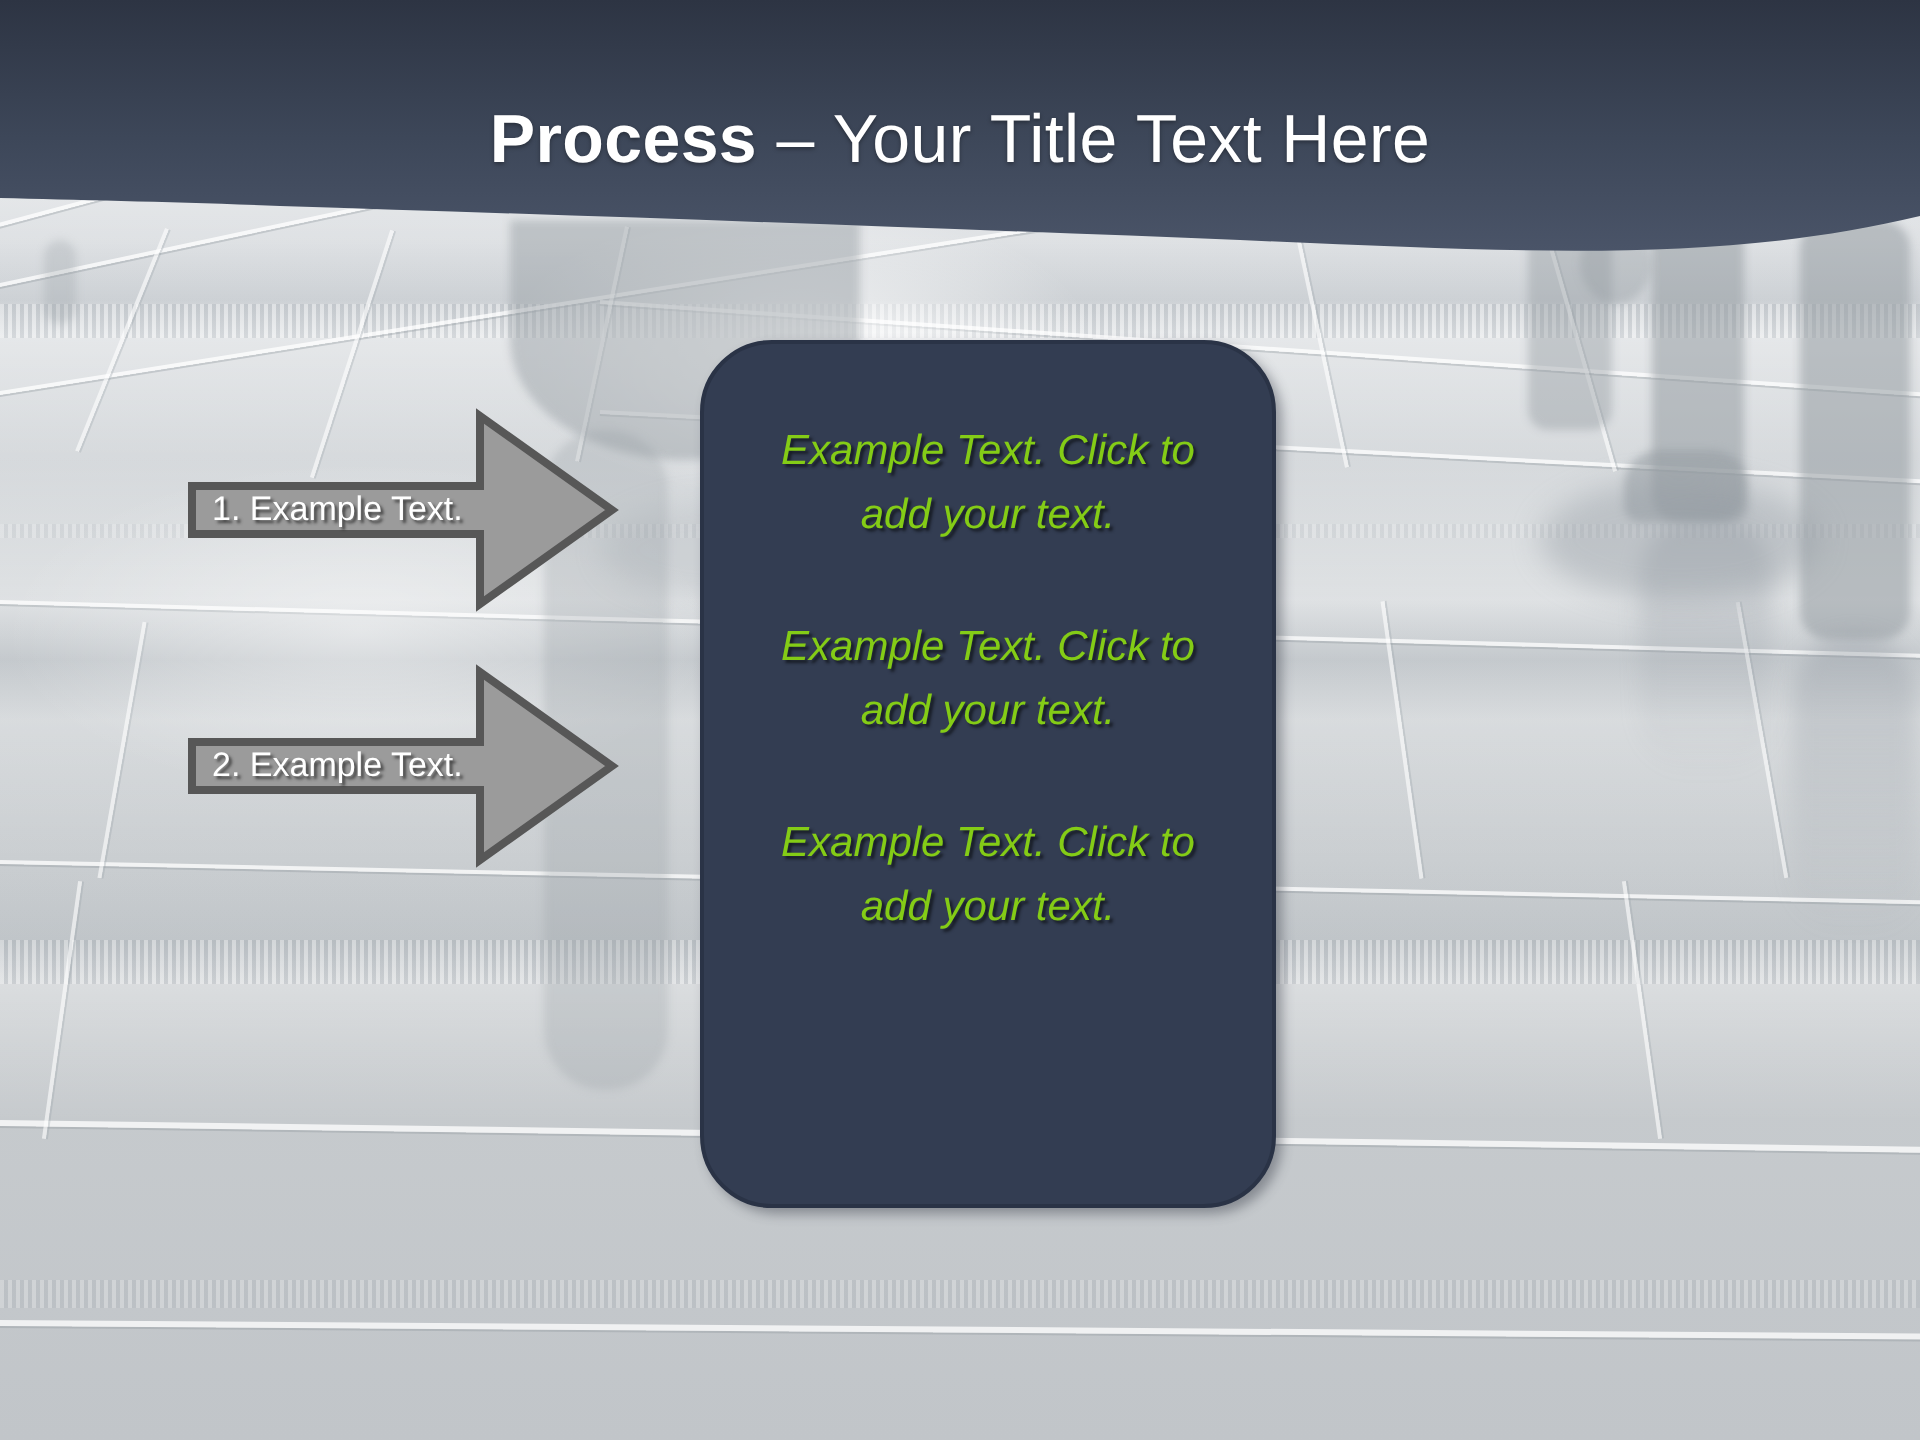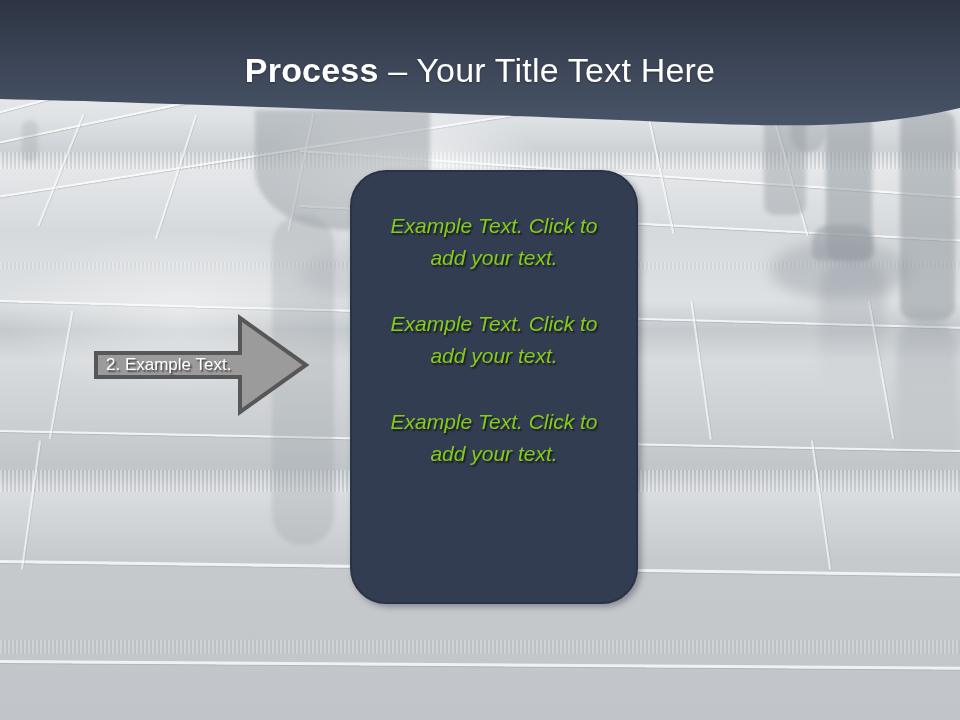--- a/index.html
+++ b/index.html
@@ -247,22 +247,28 @@
       <path d="M0,0 L960,0 L960,108
                C860,132 760,126 620,120
                C470,114 300,108 140,103
                C90,101 40,100 0,99 Z" fill="url(#hdrGrad)"></path>
     </svg>
     <div class="header-title">
       <span class="strong">Process</span><span class="light"> – </span><span class="light">Your Title Text Here</span>
     </div>
   </div>
 
-
-  <div class="arrow" style="left:92px; top:310px; width:220px; height:110px;text-align:center;">
+  <div class="arrow" style="left:92px; top:200px; width:220px; height:110px;">
+    <svg width="220" height="110" viewBox="0 0 220 110">
+      <path d="M4,43 L148,43 L148,8 L214,55 L148,102 L148,67 L4,67 Z" fill="#9b9b9b" stroke="#575757" stroke-width="4" stroke-linejoin="miter"></path>
+    </svg>
+    <div class="arrow-label" style="left:14px; top:45px;">1. Example Text.</div>
+  </div>
+
+  <div class="arrow" style="left:92px; top:328px; width:220px; height:110px;text-align:center;">
     <svg width="220" height="110" viewBox="0 0 220 110">
       <path d="M4,43 L148,43 L148,8 L214,55 L148,102 L148,67 L4,67 Z" fill="#9b9b9b" stroke="#575757" stroke-width="4" stroke-linejoin="miter"></path>
     </svg>
     <div class="arrow-label" style="left:14px; top:45px;">2. Example Text.</div>
   </div>
 
 
   <div class="center-box">
     <div class="box-para">Example Text. Click  to add your text.</div>
     <div class="box-para">Example Text. Click  to add your text.</div>

